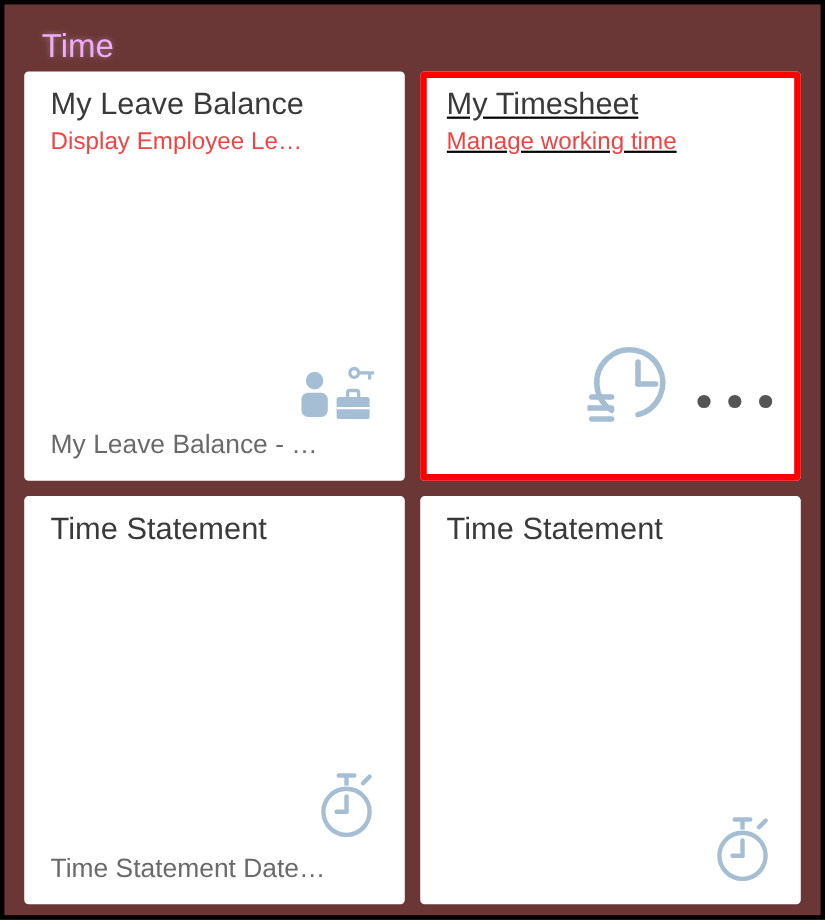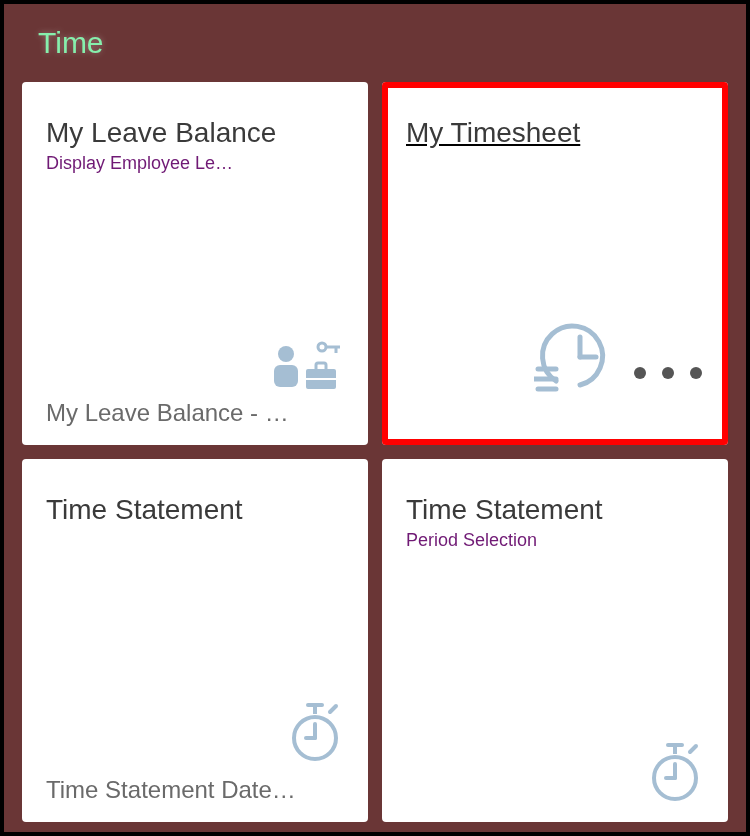--- a/index.html
+++ b/index.html
@@ -10,59 +10,59 @@
     padding: 4px;
   }
   .app {
     width: 100%; height: 100%;
     background: #6a3636;
     padding: 16px 18px 10px 18px;
     display: flex;
     flex-direction: column;
   }
   .section-title {
-    color: #86efac;
+    color: #f0abfc;
     font-size: 30px;
     font-weight: 400;
     text-shadow: 0 0 6px rgba(255,255,255,0.35);
-    margin: 6px 0 22px 16px;
+    margin: 6px 0 5px 16px;
   }
   .grid {
     flex: 1;
     display: grid;
     grid-template-columns: 1fr 1fr;
     grid-template-rows: 1fr 1fr;
     gap: 14px;
   }
   .tile {
     background: #fff;
     border-radius: 4px;
     position: relative;
     display: flex;
     flex-direction: column;
-    padding: 35px 24px 18px 24px;
+    padding: 14px 24px 18px 24px;
     overflow: hidden;
     cursor: pointer;
   }
   .tile.selected {
     outline: 6px solid #ff0000;
     outline-offset: -6px;
     text-decoration: underline;
   }
   .tile-title {
     font-size: 28px;
     color: #3a3a3a;
     font-weight: 400;
     white-space: nowrap;
     overflow: hidden;
     text-overflow: ellipsis;
   }
   .tile-subtitle {
-    font-size: 18px;
-    color: #701a75;
+    font-size: 22px;
+    color: #ef4444;
     margin-top: 4px;
     white-space: nowrap;
     overflow: hidden;
     text-overflow: ellipsis;
   }
   .tile-body {
     flex: 1;
     position: relative;
   }
   .tile-footer {
@@ -113,20 +113,21 @@
             <line x1="54" y1="6" x2="68" y2="6" stroke="#a5bed3" stroke-width="3"></line>
             <line x1="64" y1="6" x2="64" y2="12" stroke="#a5bed3" stroke-width="3"></line>
           </svg>
         </span>
       </div>
       <div class="tile-footer">My Leave Balance - …</div>
     </div>
 
     <div class="tile selected">
       <div class="tile-title">My Timesheet</div>
+      <div class="tile-subtitle">Manage working time</div>
       <div class="tile-body">
         <span class="icon-slot tile1-icon">
           <svg width="80" height="72" viewBox="0 0 80 72">
 
             <path d="M 22 60 A 30 30 0 1 1 46 64" fill="none" stroke="#a5bed3" stroke-width="5" stroke-linecap="round"></path>
 
             <line x1="46" y1="16" x2="46" y2="36" stroke="#a5bed3" stroke-width="5" stroke-linecap="round"></line>
             <line x1="46" y1="36" x2="62" y2="36" stroke="#a5bed3" stroke-width="5" stroke-linecap="round"></line>
 
             <line x1="4" y1="48" x2="22" y2="48" stroke="#a5bed3" stroke-width="5" stroke-linecap="round"></line>
@@ -155,21 +156,20 @@
             <line x1="27" y1="22" x2="27" y2="36" stroke="#a5bed3" stroke-width="4" stroke-linecap="round"></line>
             <line x1="27" y1="36" x2="18" y2="36" stroke="#a5bed3" stroke-width="4" stroke-linecap="round"></line>
           </svg>
         </span>
       </div>
       <div class="tile-footer">Time Statement Date…</div>
     </div>
 
     <div class="tile">
       <div class="tile-title">Time Statement</div>
-      <div class="tile-subtitle">Period Selection</div>
       <div class="tile-body">
         <span class="icon-slot tile3-icon">
           <svg width="54" height="60" viewBox="0 0 54 60">
             <line x1="20" y1="3" x2="34" y2="3" stroke="#a5bed3" stroke-width="4" stroke-linecap="round"></line>
             <line x1="27" y1="3" x2="27" y2="12" stroke="#a5bed3" stroke-width="4"></line>
             <line x1="42" y1="10" x2="48" y2="4" stroke="#a5bed3" stroke-width="4" stroke-linecap="round"></line>
             <circle cx="27" cy="36" r="21" fill="none" stroke="#a5bed3" stroke-width="4"></circle>
             <line x1="27" y1="22" x2="27" y2="36" stroke="#a5bed3" stroke-width="4" stroke-linecap="round"></line>
             <line x1="27" y1="36" x2="18" y2="36" stroke="#a5bed3" stroke-width="4" stroke-linecap="round"></line>
           </svg>

